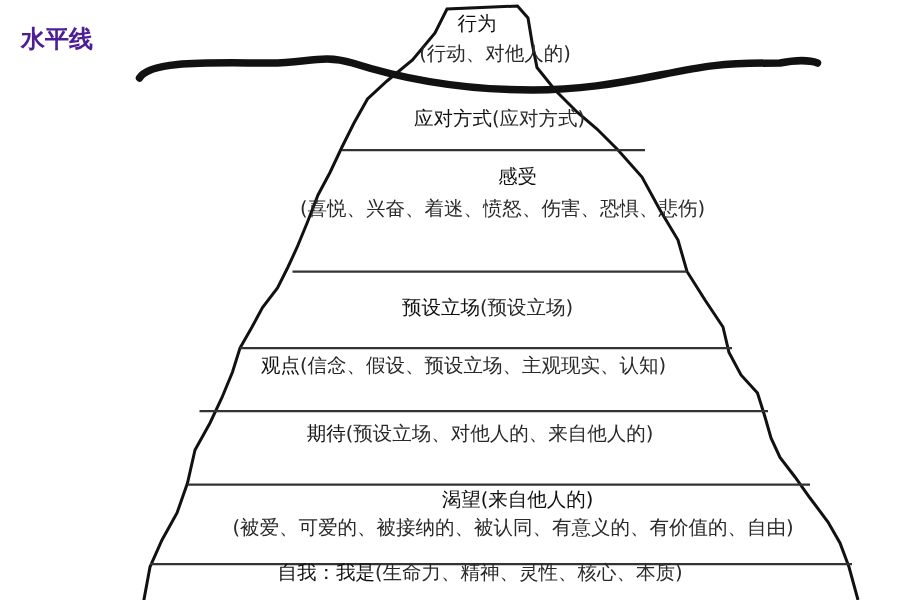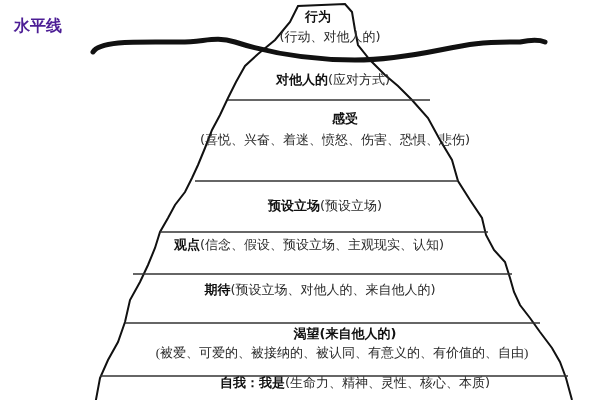--- a/index.html
+++ b/index.html
@@ -1,20 +1,20 @@
 <!DOCTYPE html>
 <html><head>
 <meta charset="utf-8">
 <style>
   html, body { margin: 0; padding: 0; }
   body { width: 600px; height: 400px; background: #ffffff; position: relative; overflow: hidden;
          font-family: "DejaVu Sans", "Liberation Sans", sans-serif; color: #222; }
   svg.art { position: absolute; left: 0; top: 0; }
   .lbl { position: absolute; white-space: nowrap; font-size: 13px; line-height: 16px; color: #2a2a2a; }
-  .b { font-weight: bold; color: #111; }
+  .b { font-weight: normal; color: #111; }
   .center { transform: translateX(-50%); text-align: center; }
   .waterline-label { left: 14px; top: 18px; font-size: 16px; font-weight: bold; color: #4c1d95; }
 </style>
 </head>
 <body>
 
 <svg class="art" width="600" height="400">
 
   <path d="M 95 405 L 100 378 L 108 360 L 118 342 L 125 322 L 130 300 L 140 282 L 148 265 L 155 248 L 160 232 L 168 218 L 175 205 L 185 192 L 192 178 L 198 165 L 205 148 L 212 130 L 220 115 L 228 98 L 236 82 L 245 66 L 258 54 L 275 40 L 290 22 L 298 6 L 345 4 L 352 12 L 355 30 L 358 45 L 370 60 L 385 75 L 398 86 L 412 100 L 428 118 L 440 140 L 452 160 L 458 181 L 470 200 L 482 218 L 486 235 L 494 250 L 505 262 L 510 278 L 514 292 L 520 305 L 530 318 L 540 332 L 552 348 L 560 362 L 566 378 L 572 400" fill="none" stroke="#111" stroke-width="2"></path>
 
@@ -27,36 +27,36 @@
   <line x1="125" y1="323" x2="540" y2="323" stroke="#333" stroke-width="1.5"></line>
   <line x1="100" y1="376" x2="568" y2="376" stroke="#333" stroke-width="1.5"></line>
 </svg>
 
 <div class="lbl waterline-label">水平线</div>
 
 <div class="lbl b center" style="left:318px; top:9px;">行为</div>
 <div class="lbl center" style="left:330px; top:29px;">(行动、对他人的)</div>
 
 <div class="lbl center" style="left:333px; top:72px;">
-  <span class="b">对他人的</span><span>(应对方式)</span>
+  <span class="b">应对方式</span><span>(应对方式)</span>
 </div>
 
 <div class="lbl b center" style="left:345px; top:111px;">感受</div>
 <div class="lbl center" style="left:335px; top:132px;">(喜悦、兴奋、着迷、愤怒、伤害、恐惧、悲伤)</div>
 
 <div class="lbl center" style="left:325px; top:198px;">
   <span class="b">预设立场</span><span>(预设立场)</span>
 </div>
 
 <div class="lbl" style="left:174px; top:237px;">
   <span class="b">观点</span><span>(信念、假设、预设立场、主观现实、认知)</span>
 </div>
 
 <div class="lbl center" style="left:320px; top:282px;">
   <span class="b">期待</span><span>(预设立场、对他人的、来自他人的)</span>
 </div>
 
 <div class="lbl b center" style="left:345px; top:326px;">渴望(来自他人的)</div>
-<div class="lbl center" style="left:342px; top:345px;font-family:Liberation Serif, serif;">(被爱、可爱的、被接纳的、被认同、有意义的、有价值的、自由)</div>
+<div class="lbl center" style="left:342px; top:345px;">(被爱、可爱的、被接纳的、被认同、有意义的、有价值的、自由)</div>
 
-<div class="lbl center" style="left:320px; top:375px;margin-left:35px;">
+<div class="lbl center" style="left:320px; top:375px;">
   <span class="b">自我：我是</span><span>(生命力、精神、灵性、核心、本质)</span>
 </div>
 
 </body></html>

